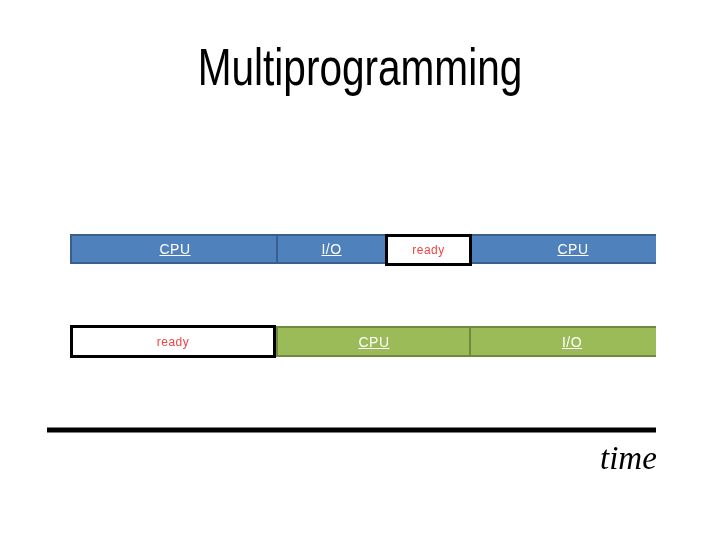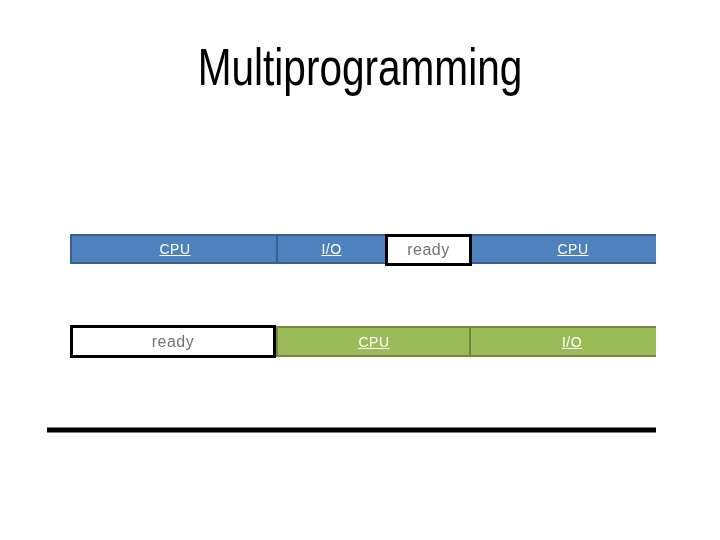--- a/index.html
+++ b/index.html
@@ -59,22 +59,22 @@
     text-decoration: underline;
   }
   .ready-box {
     position: absolute;
     background: #ffffff;
     border: 3px solid #000000;
     box-sizing: border-box;
     display: flex;
     align-items: center;
     justify-content: center;
-    font-size: 16px;
-    color: #737373;
+    font-size: 12px;
+    color: #ef4444;
     letter-spacing: 0.5px;
   }
   .bar1 .ready-box {
     left: 313px;
     top: -2px;
     width: 87px;
     height: 32px;
   }
   
   .bar2-ready {
@@ -140,14 +140,15 @@
     <div class="seg-label" style="left:0; width:192px;">CPU</div>
     <div class="divider" style="left:191px;"></div>
     <div class="seg-label" style="left:192px; width:204px;">I/O</div>
   </div>
 
   <svg class="time-arrow" viewBox="0 0 670 32">
     <line x1="7" y1="16" x2="646" y2="16" stroke="#000000" stroke-width="5"></line>
     <polygon points="644,7 644,25 663,16" fill="#000000"></polygon>
   </svg>
 
+  <div class="time-label">time</div>
 
 </div>
 
 </body></html>

